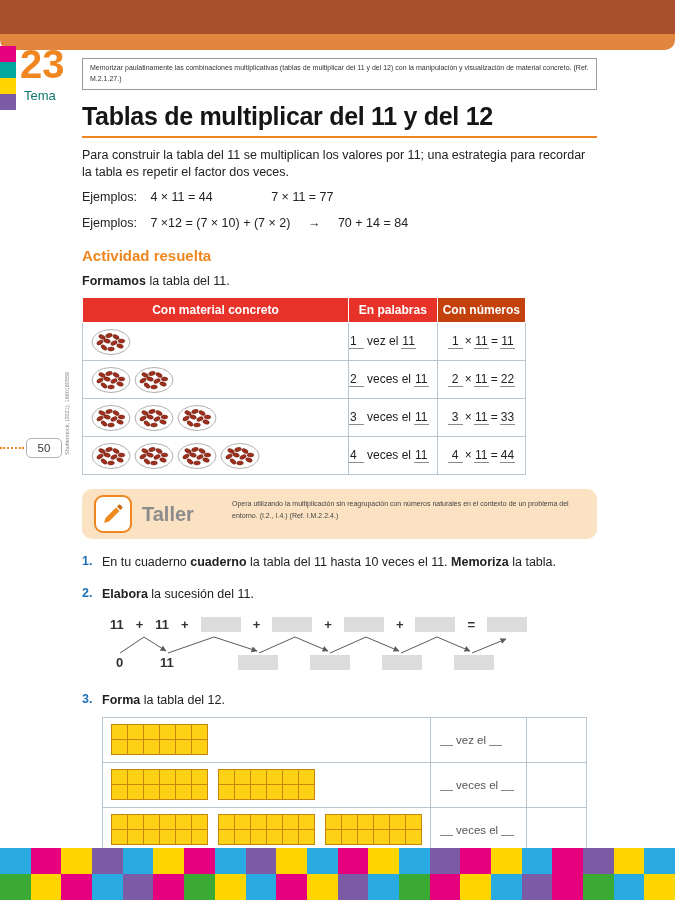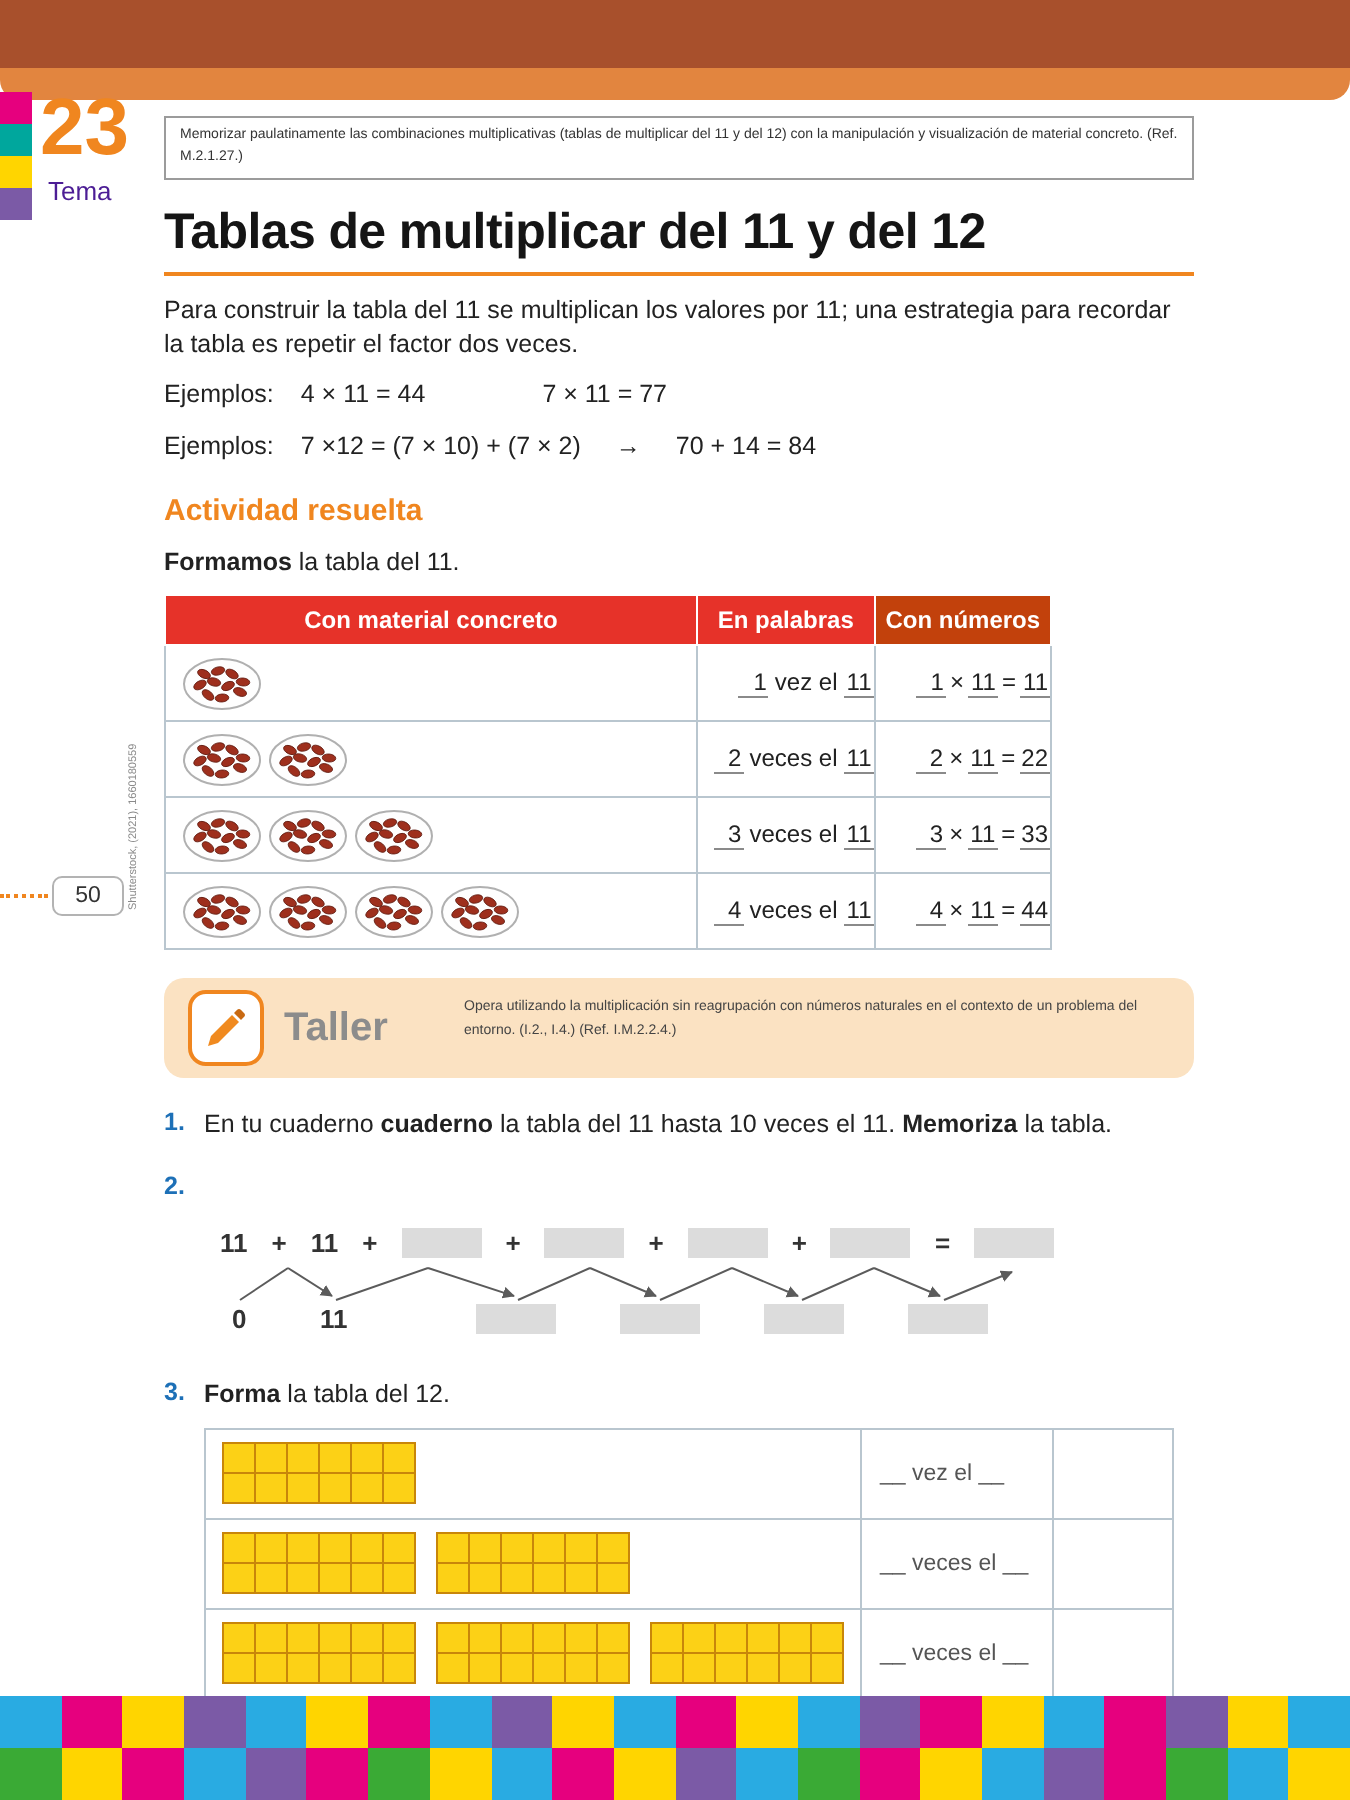--- a/index.html
+++ b/index.html
@@ -4,39 +4,39 @@
 <style>
   *{margin:0;padding:0;box-sizing:border-box}
   body{background:#e9e9e9;font-family:"Liberation Sans",sans-serif}
   .page{position:relative;width:675px;height:900px;background:#fff;overflow:hidden}
   .band-dark{height:34px;background:#a8502c}
   .band-light{height:16px;background:#e2853f;border-radius:0 0 10px 10px}
   .topic{position:absolute;left:0;top:44px;width:80px;height:80px}
   .sq-col{position:absolute;left:0;top:2px}
   .sq{width:16px;height:16px}
   .topic-num{position:absolute;left:20px;top:0;font-size:40px;font-weight:bold;color:#f0861f;line-height:1}
-  .topic-label{position:absolute;left:24px;top:44px;font-size:13px;color:#4c1d95}
+  .topic-label{position:absolute;left:24px;top:44px;font-size:13px;color:#0f766e}
   .standard-box{margin:8px 0 0 82px;border:1px solid #9b9b9b;padding:4px 7px;font-size:7px;line-height:1.55;color:#333;width:515px}
   .title{margin:12px 0 0 82px;font-size:25px;letter-spacing:-0.3px;color:#151515;font-weight:bold}
   .title-rule{margin:5px 0 0 82px;width:515px;height:2px;background:#f0861f}
   .content{margin-left:82px;width:515px;font-size:12.5px;color:#222}
   .content p{margin-top:9px;line-height:1.35}
   .examples{margin-top:8px}
   .ex-label{margin-right:10px}
   .ex-a{margin-right:55px}
   .arrow{margin:0 14px}
   .act-head{margin-top:15px;color:#f0861f;font-weight:bold;font-size:15px}
   .act-table{border-collapse:collapse;margin-top:7px;width:444px}
   .act-table th{color:#fff;font-weight:bold;font-size:12px;padding:5px 4px;border:1px solid #fff}
   .th-red{background:#e63229}
   .th-orange{background:#c2410c}
   .act-table td{border:1px solid #b9c6cf;height:38px;font-size:12px;vertical-align:middle}
   td.mat{width:322px;padding-left:8px}
-  td.words{width:97px;text-align:right}
-  td.nums{width:96px;text-align:right}
+  td.words{width:97px;text-align:left}
+  td.nums{width:96px;text-align:center}
   .beanimg{width:40px;height:28px;margin-right:3px;vertical-align:middle}
   .blank{display:inline-block;min-width:15px;border-bottom:1px solid #8a8a8a;padding:0 1px}
   .wm{margin:0 3px}
   .op{margin:0 2px}
   .taller{position:relative;margin-top:14px;width:515px;background:#fbe2c2;border-radius:10px;min-height:50px;padding:9px 12px 9px 150px}
   .taller-badge{position:absolute;left:12px;top:6px;width:38px;height:38px;background:#fff;border:2px solid #f0861f;border-radius:9px;display:flex;align-items:center;justify-content:center}
   .pencil-svg{width:24px;height:24px}
   .taller-word{position:absolute;left:60px;top:14px;font-size:20px;color:#8c8c8c;font-weight:bold}
   .taller-text{font-size:7px;line-height:1.7;color:#444}
   .exercise{display:flex;margin-top:15px}
@@ -198,20 +198,21 @@
       <div class="taller-text">Opera utilizando la multiplicación sin reagrupación con números naturales en el contexto de un problema del entorno. (I.2., I.4.) (Ref. I.M.2.2.4.)</div>
     </div>
 
     <div class="exercise">
       <span class="exnum">1.</span>
       <p><span>En tu cuaderno </span><b>cuaderno</b><span> la tabla del 11 hasta 10 veces el 11. </span><b>Memoriza</b><span> la tabla.</span></p>
     </div>
 
     <div class="exercise">
       <span class="exnum">2.</span>
+      <p><b>Elabora</b><span> la sucesión del 11.</span></p>
     </div>
 
     <div class="sequence">
       <div class="seq-top" id="seq-top">
           <div class="seq-txt">11</div>
           <div class="seq-txt">+</div>
           <div class="seq-txt">11</div>
           <div class="seq-txt">+</div>
           <div class="gbox"></div>
           <div class="seq-txt">+</div>

